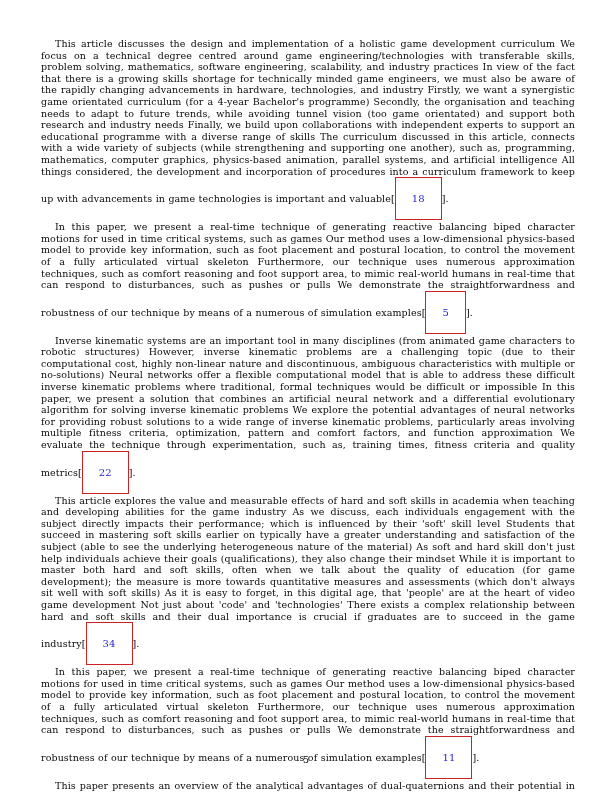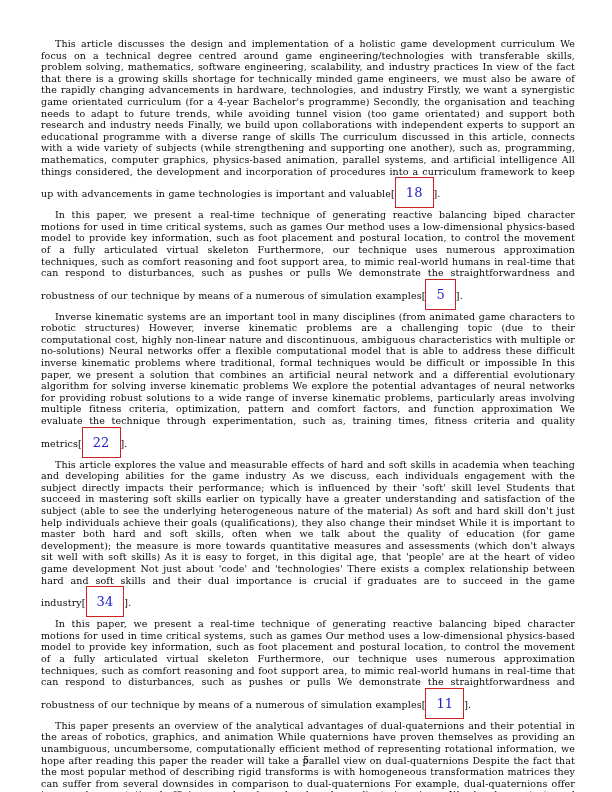--- a/index.html
+++ b/index.html
@@ -29,22 +29,22 @@
     word-spacing: 0.3px;
   }
   .cite-wrap {
     text-indent: 0;
     color: #0a0a0a;
     text-decoration: none;
     cursor: pointer;
     white-space: nowrap;
   }
   .cite-num {
-    font-size: 13px;
-    padding: 10px;
+    font-size: 10px;
+    padding: 16px;
     border: 1px solid;
     border-color: inherit;
     line-height: 9px;
     display: inline-block;
   }
   .page-number {
     position: absolute;
     left: 0;
     right: 0;
     top: 754px;

